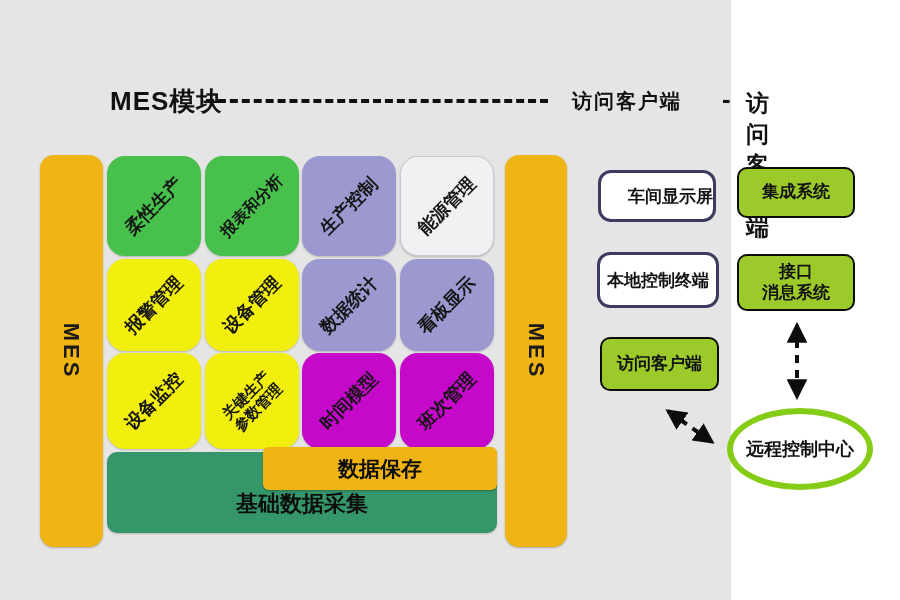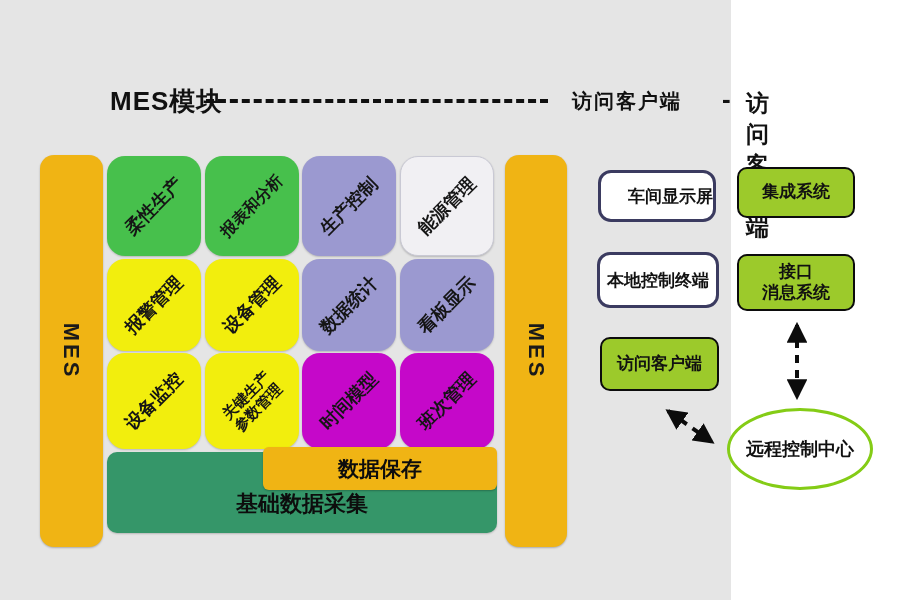--- a/index.html
+++ b/index.html
@@ -77,21 +77,21 @@
     display:flex;align-items:center;justify-content:center;text-align:center;
   }
   .gbox span{font-size:17px;font-weight:bold;white-space:pre-line;line-height:1.2;}
   .b-shop{left:598px;top:170px;width:118px;height:52px;padding-left:27px;}
   .b-int{left:737px;top:167px;width:118px;height:51px;}
   .b-local{left:597px;top:252px;width:122px;height:56px;}
   .b-iface{left:737px;top:254px;width:118px;height:57px;}
   .b-cloud{left:600px;top:337px;width:119px;height:54px;}
   .ellipse{
     left:727px;top:408px;width:146px;height:82px;background:#fff;
-    border:3px solid #84cc16;border-radius:50%;
+    border:6px solid #84cc16;border-radius:50%;
     display:flex;align-items:center;justify-content:center;
   }
   .ellipse span{font-size:18px;font-weight:bold;}
 
   .arrows{left:600px;top:300px;width:300px;height:210px;pointer-events:none;}
 </style>
 </head>
 <body>
 
 <div class="canvas">

